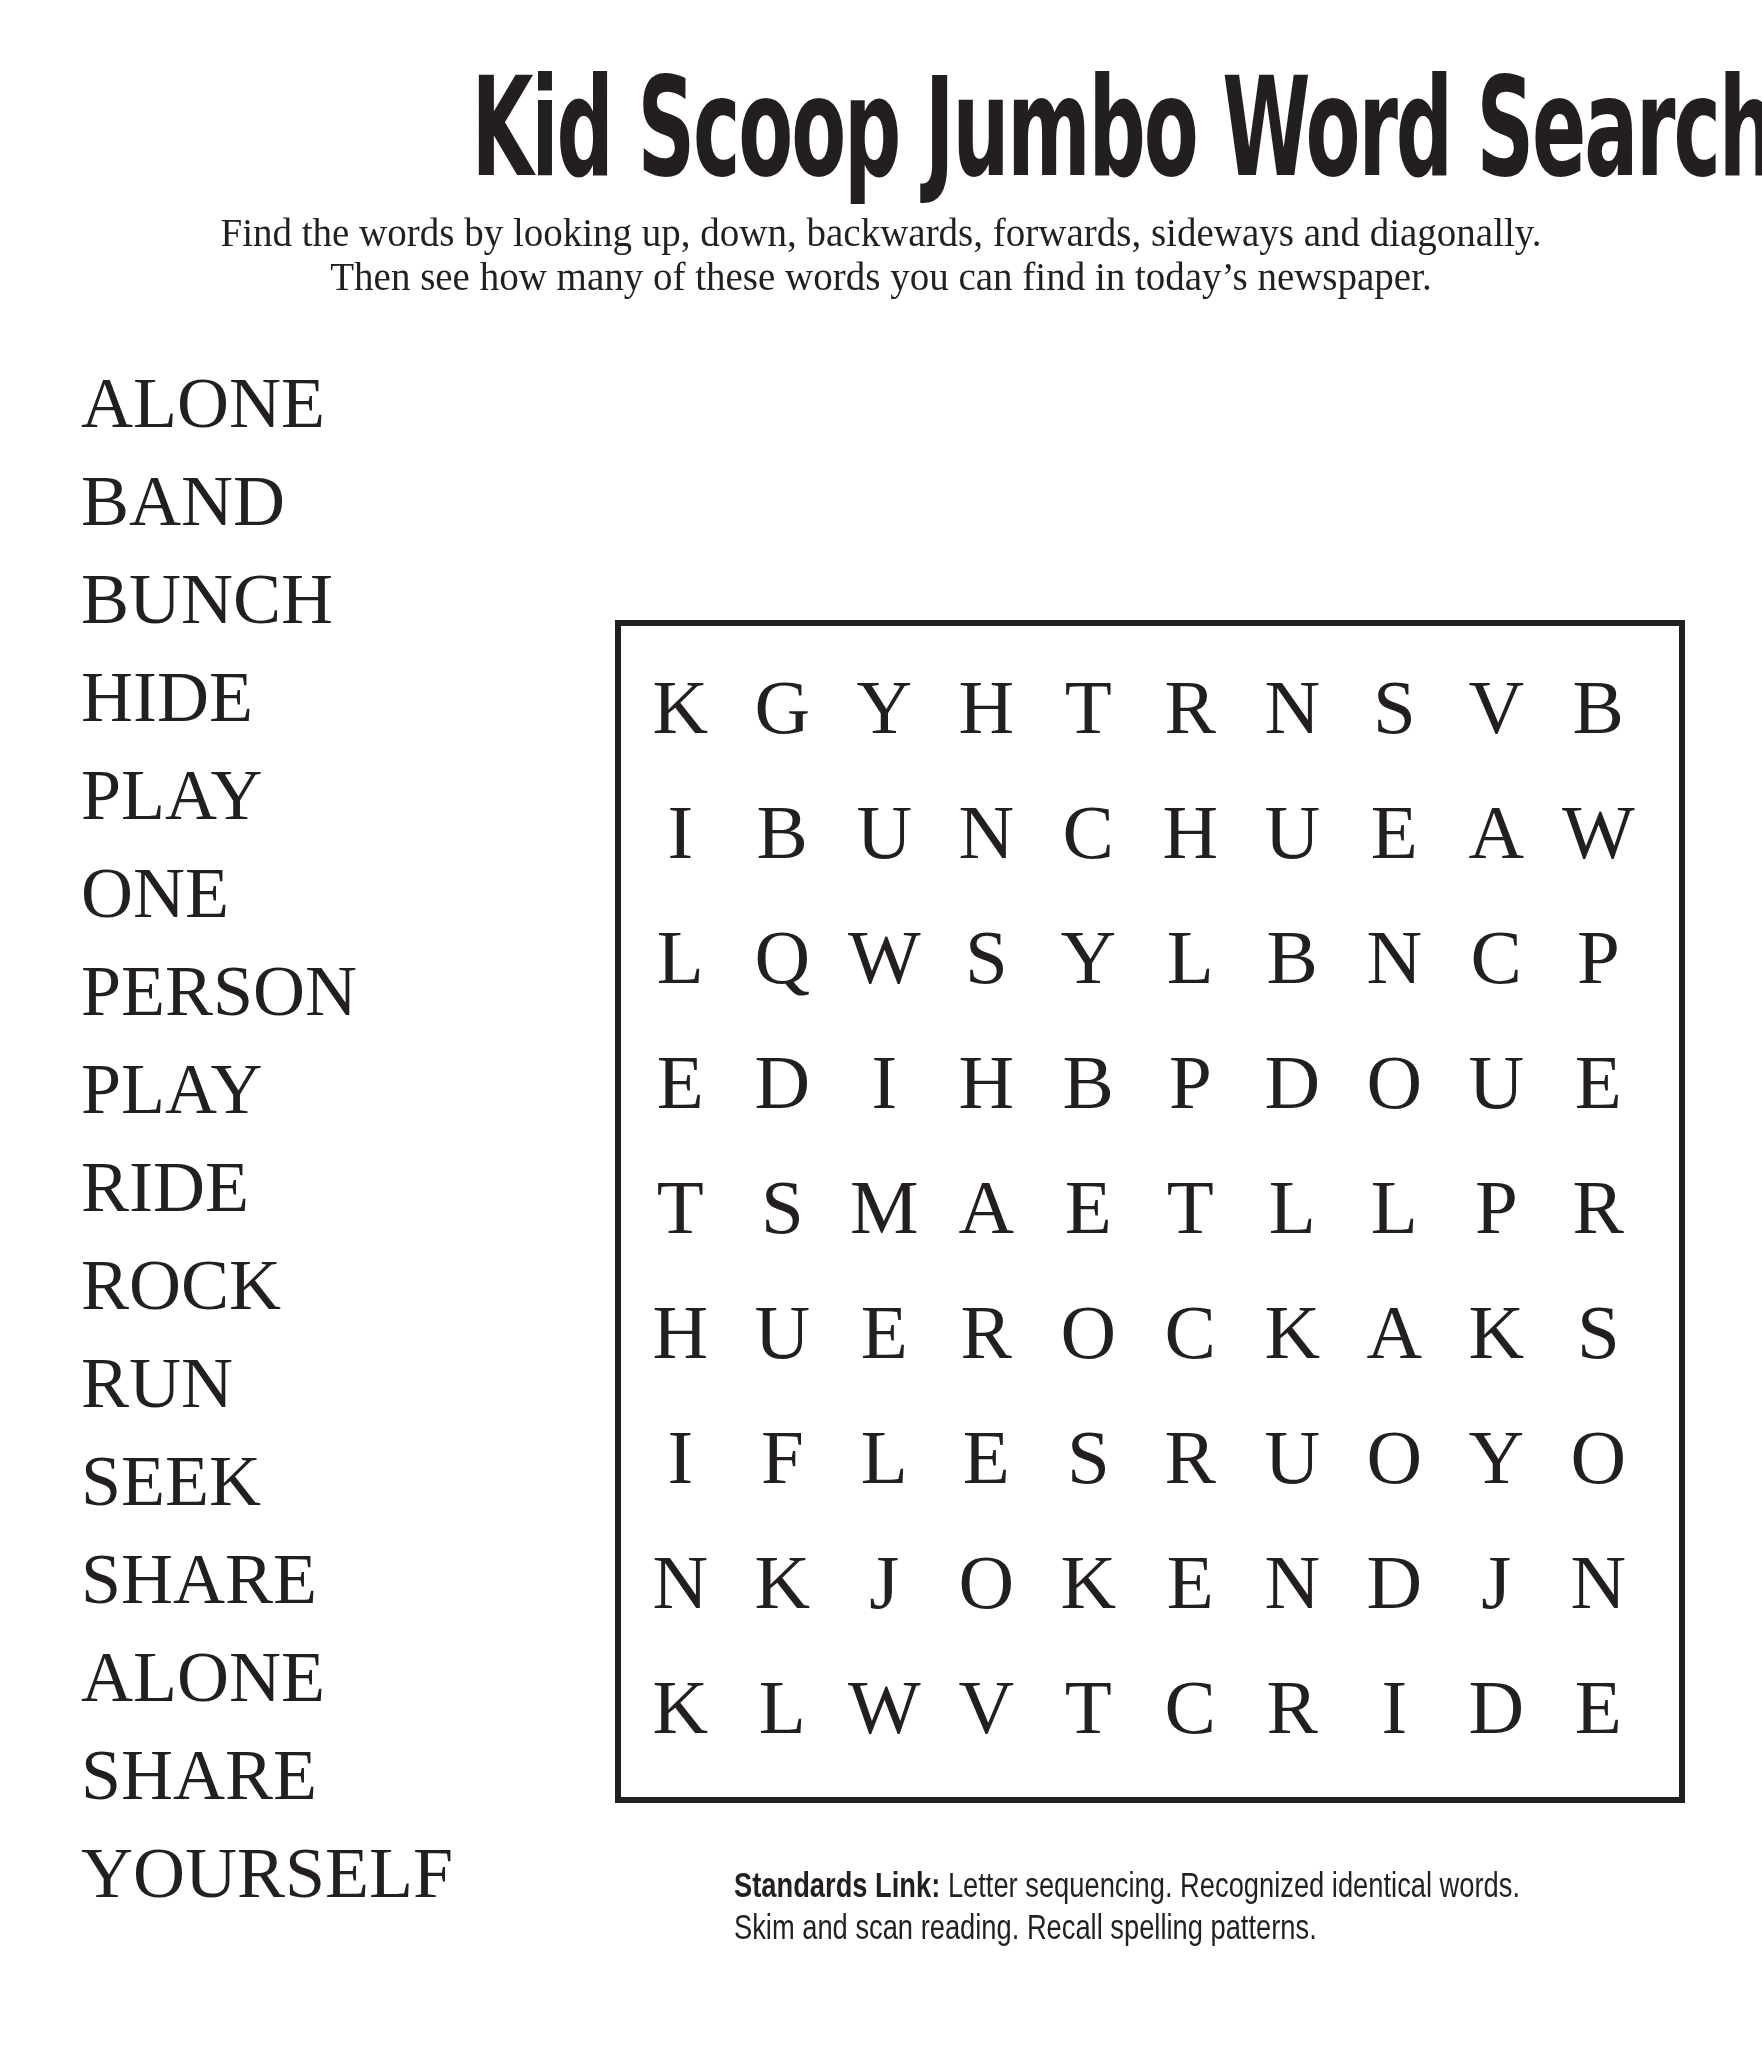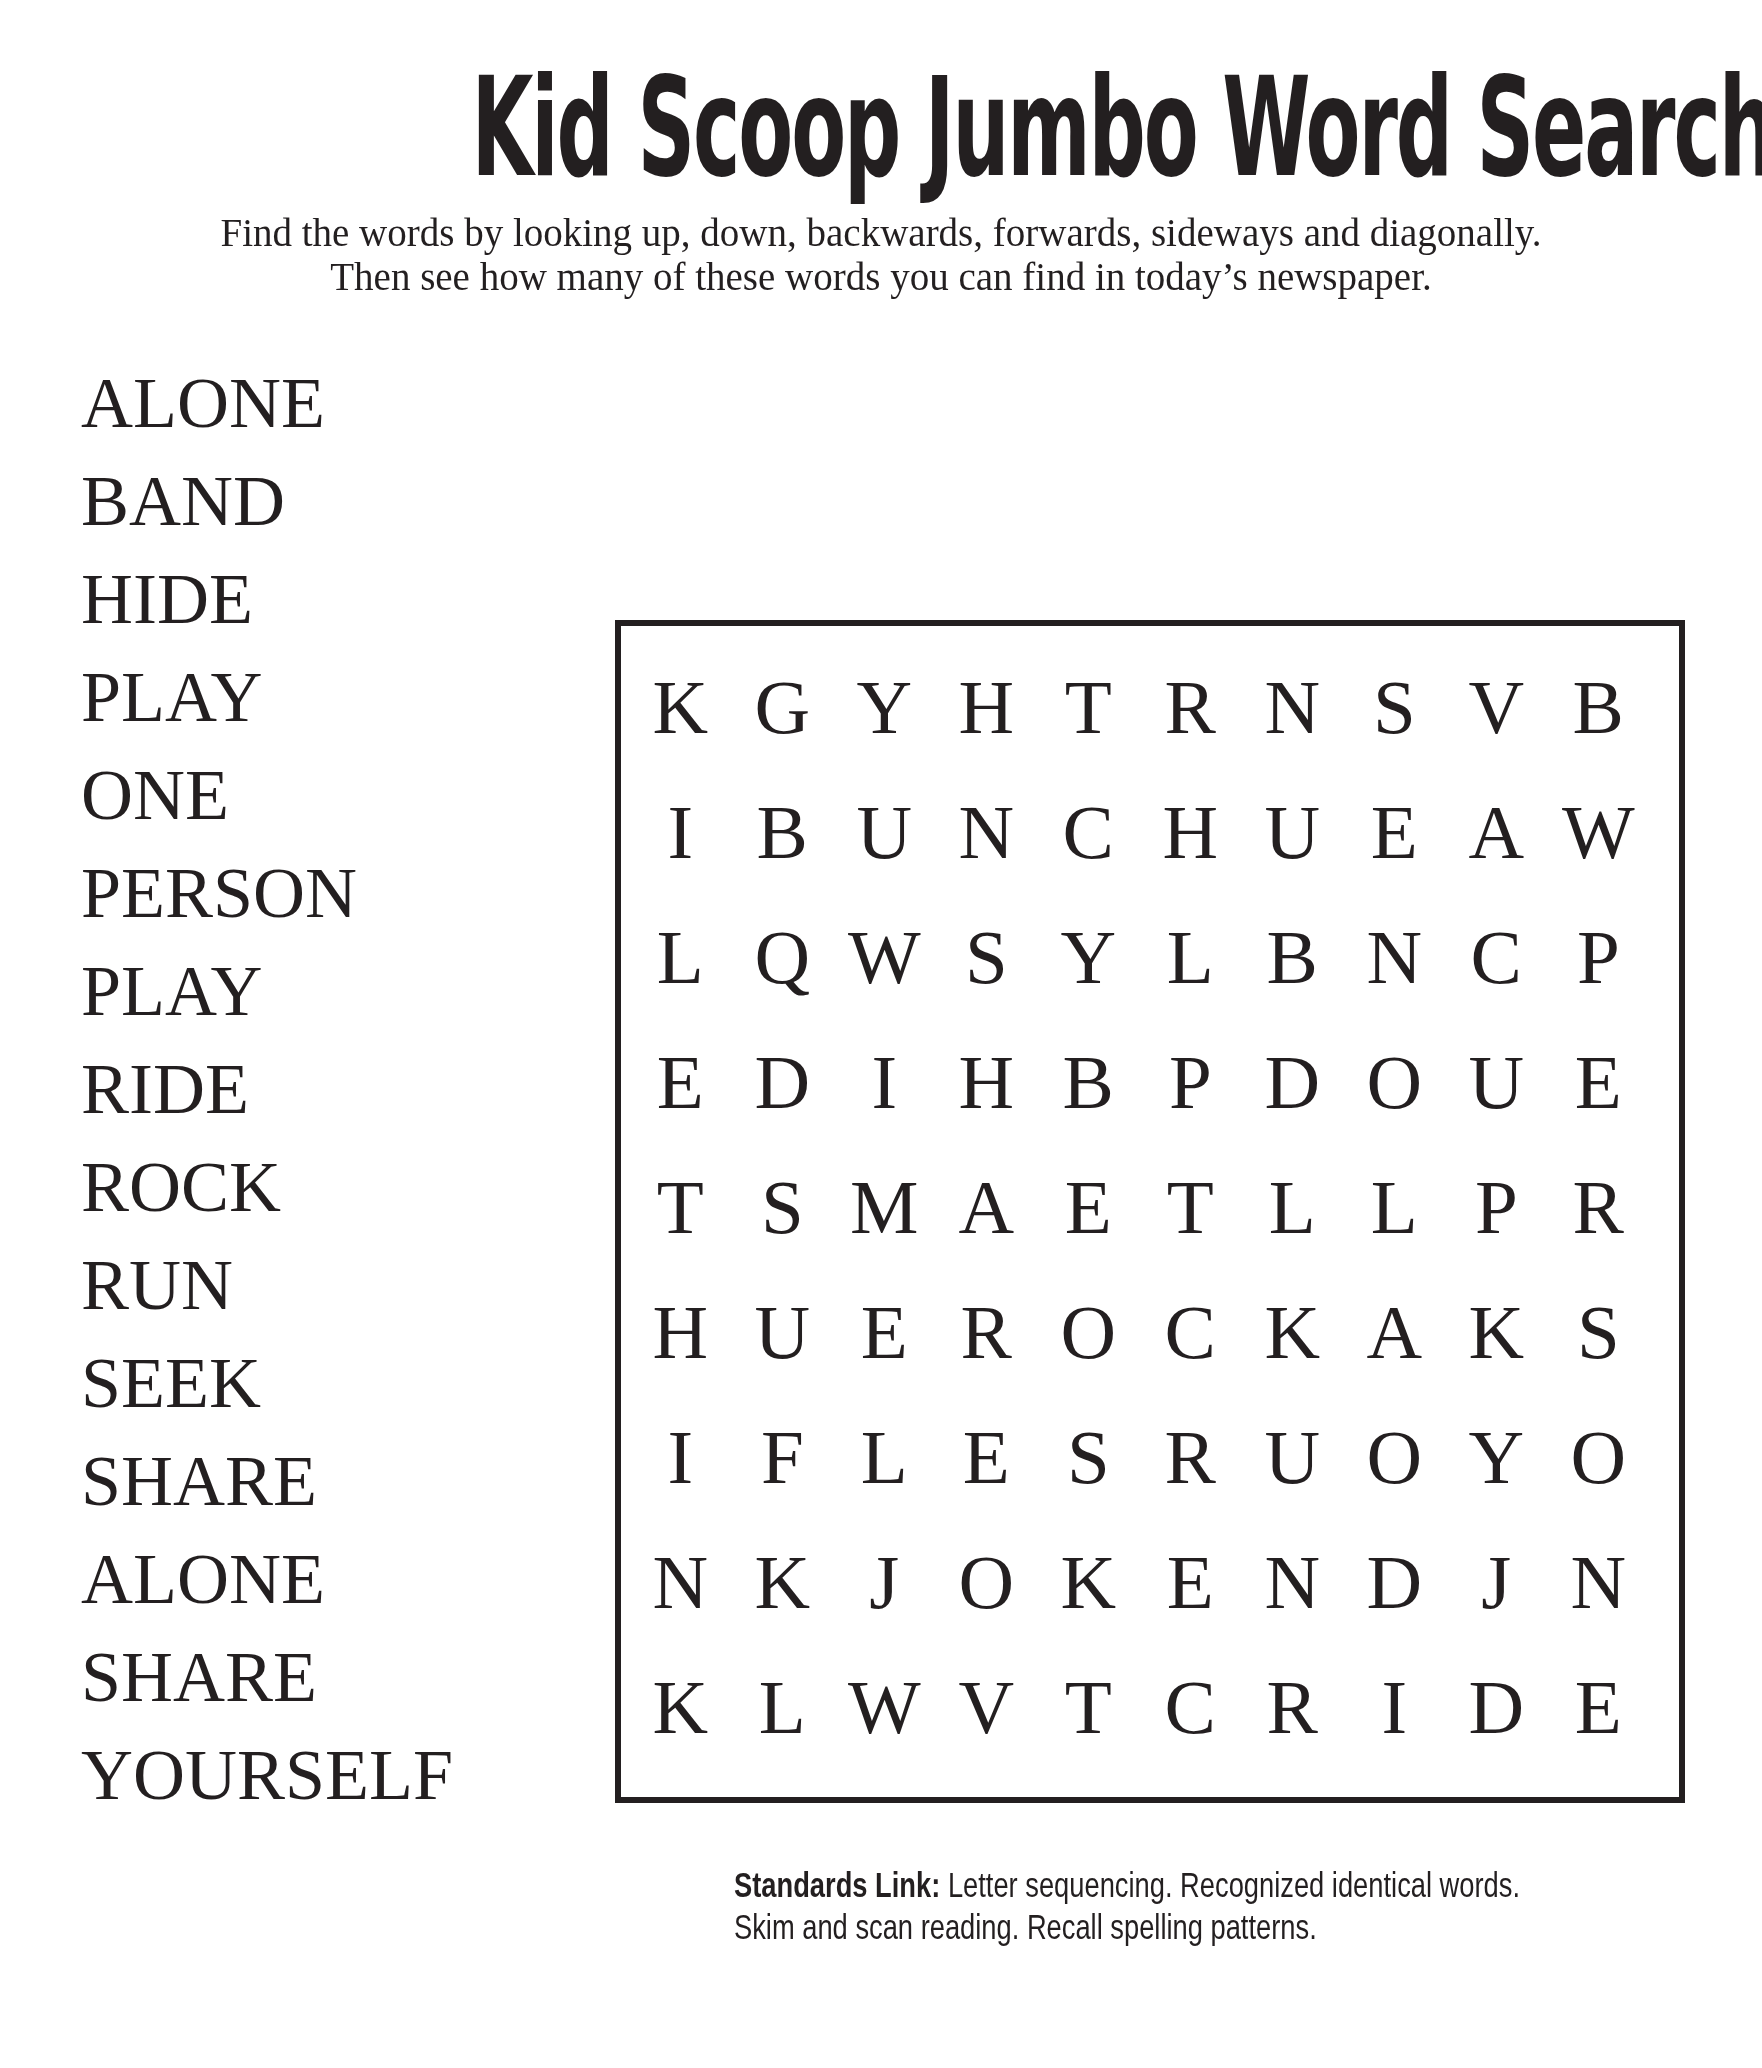--- a/index.html
+++ b/index.html
@@ -76,20 +76,21 @@
   <h1 class="title"><span class="title-inner">Kid Scoop Jumbo Word Search</span></h1>
 
   <p class="subtitle">
     <span class="sub-line">Find the words by looking up, down, backwards, forwards, sideways and diagonally.</span>
     <span class="sub-line">Then see how many of these words you can find in today’s newspaper.</span>
   </p>
 
   <ul class="word-list">
       <li>ALONE</li>
       <li>BAND</li>
+      <li>BUNCH</li>
       <li>HIDE</li>
       <li>PLAY</li>
       <li>ONE</li>
       <li>PERSON</li>
       <li>PLAY</li>
       <li>RIDE</li>
       <li>ROCK</li>
       <li>RUN</li>
       <li>SEEK</li>
       <li>SHARE</li>

